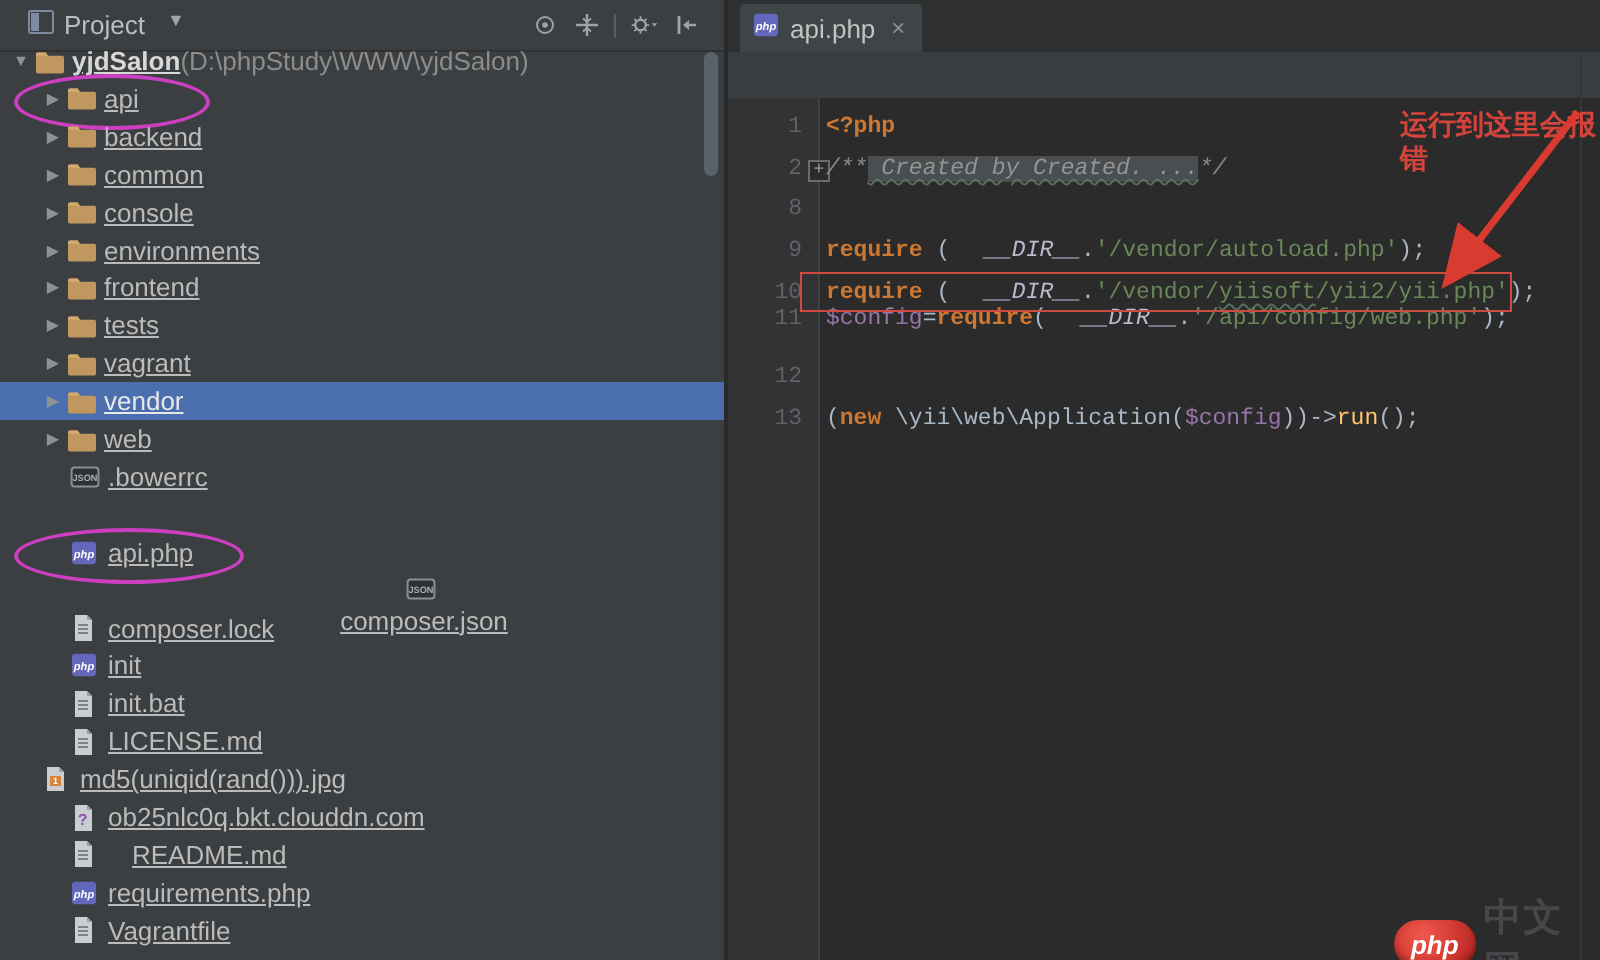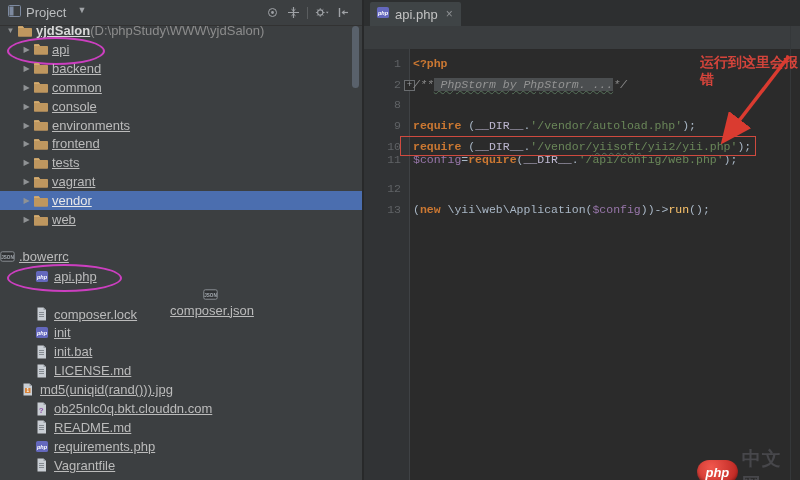--- a/index.html
+++ b/index.html
@@ -2,21 +2,21 @@
 <html><head>
 <meta charset="utf-8">
 <style>
   html,body{margin:0;padding:0;background:#2b2b2b;}
   #stage{position:relative;width:800px;height:480px;overflow:hidden;
          font-family:"Liberation Sans",sans-serif;background:#2b2b2b;-webkit-font-smoothing:antialiased;}
   
   #project-panel{position:absolute;left:0;top:0;width:362px;height:480px;background:#3c3f41;}
   #panel-header{position:absolute;left:0;top:0;width:362px;height:25px;background:#3c3f41;
                 border-bottom:1px solid #323232;display:flex;align-items:center;}
-  #panel-title-wrap{display:flex;align-items:flex-start;gap:5px;padding-left:8px;color:#bcbec0;font-size:13px;}
+  #panel-title-wrap{display:flex;align-items:flex-start;gap:5px;padding-left:14px;color:#bcbec0;font-size:13px;}
   #panel-title-wrap .caret{color:#9fa2a6;font-size:9px;margin-left:6px;}
   #panel-icons{position:absolute;right:12px;top:0;height:25px;display:flex;align-items:center;gap:7px;}
   .hicon{width:14px;height:14px;display:inline-flex;align-items:center;justify-content:center;cursor:default;}
   .hdivider{width:1px;height:12px;background:#5a5d5f;}
   #tree{position:absolute;left:0;top:25px;width:362px;height:455px;}
   .tree-row{position:absolute;left:0;width:352px;height:19px;display:flex;align-items:center;
             color:#bbbbbb;font-size:13px;white-space:nowrap;}
   .tree-row.sel{background:#4b6eaf;color:#e8e8e8;}
   .tree-row .arrow{width:13px;font-size:8px;color:#8f9294;text-align:center;flex:0 0 13px;}
   .tree-row .ticon{width:17px;height:15px;flex:0 0 17px;display:inline-flex;align-items:center;}
@@ -39,21 +39,21 @@
   #gutter-bg{position:absolute;left:0;top:49px;width:45px;height:431px;background:#313335;border-right:1px solid #3f4245;}
   #code-area{position:absolute;left:0;top:0;width:436px;height:480px;}
   .cl{position:absolute;left:0;width:436px;height:21px;display:flex;align-items:center;
       font-family:"Liberation Mono",monospace;font-size:11.5px;white-space:pre;}
   .cl .ln{position:absolute;left:0;width:37px;text-align:right;color:#606366;}
   .cl .ct{position:absolute;left:49px;}
   .tk-k{color:#cc7832;font-weight:bold;text-align:right;}
   .tk-p{color:#a9b7c6;}
   .tk-s{color:#6a8759;}
   .tk-v{color:#9876aa;}
-  .tk-c{color:#bdb7d0;}
+  .tk-c{color:#bdb7d0;font-style:italic;margin-left:17px;}
   .tk-f{color:#ffc66d;}
   .tk-cm{color:#8a8a8a;font-style:italic;}
   .tk-fold{background:#4b4e50;color:#949494;font-style:italic;}
   .typo{text-decoration:underline wavy #56725a;text-underline-offset:2px;text-decoration-thickness:1px;}
   .fold-box{position:absolute;left:40px;top:6px;width:9px;height:9px;border:1px solid #6a6d70;background:#2b2b2b;
             color:#9a9da0;font-size:9px;line-height:8px;text-align:center;font-family:"Liberation Mono",monospace;}
   #error-box{position:absolute;left:36px;top:136px;width:354px;height:18px;border:1px solid #cf4a3f;pointer-events:none;}
   #annotation{position:absolute;left:336px;top:54px;width:110px;color:#d5443b;font-size:14px;font-weight:600;
               line-height:17px;pointer-events:none;}
   #arrow-svg{position:absolute;left:0;top:0;width:436px;height:480px;pointer-events:none;}
@@ -218,21 +218,21 @@
         <div class="tree-row" style="top: 185px; padding-left: 20px;">
           <span class="arrow">▶</span>
           <span class="ticon">
             <svg width="16" height="14" viewBox="0 0 16 14">
               <path d="M1 3.2C1 2.6 1.4 2.2 2 2.2h3.8L7 3.9h7c.6 0 1 .4 1 1v6.9c0 .6-.4 1-1 1H2c-.6 0-1-.4-1-1z" fill="#bf975f"></path>
               <path d="M1 3.2C1 2.6 1.4 2.2 2 2.2h3.8L7 3.9H1z" fill="#d3ab6f"></path>
             </svg>
           </span>
           <span class="tlabel">web</span>
         </div>
-        <div class="tree-row" style="top: 222px;  text-align: center;">
+        <div class="tree-row" style="top: 204px; padding-left: 35px; text-align: center;">
           <span class="ticon">
             <svg width="15" height="13" viewBox="0 0 15 13">
               <rect x="0.8" y="1.8" width="13.4" height="9.4" rx="1.5" fill="#2f3133" stroke="#8a8f94"></rect>
               <text x="7.5" y="8.6" font-size="4.6" fill="#a7adb3" text-anchor="middle" font-family="sans-serif" font-weight="bold">JSON</text>
             </svg>
           </span>
           <span class="tlabel">.bowerrc</span>
         </div>
         <div class="tree-row" style="top: 241.7px; padding-left: 35px;">
           <span class="ticon">
@@ -306,21 +306,21 @@
         <div class="tree-row" style="top: 374px; padding-left: 35px;">
           <span class="ticon">
             <svg width="13" height="14" viewBox="0 0 13 14">
               <path d="M2.5 0.5h6l2.5 2.5v10.5h-8.5z" fill="#c9ced4"></path>
               <path d="M8.5 0.5l2.5 2.5H8.5z" fill="#989ea4"></path>
               <text x="6.3" y="10.5" font-size="8" fill="#8d53a8" text-anchor="middle" font-family="sans-serif" font-weight="bold">?</text>
             </svg>
           </span>
           <span class="tlabel">ob25nlc0q.bkt.clouddn.com</span>
         </div>
-        <div class="tree-row" style="top: 392.9px; padding-left: 35px;">
+        <div class="tree-row" style="top: 392.9px; padding-left: 35px; gap: 12px;">
           <span class="ticon">
             <svg width="13" height="14" viewBox="0 0 13 14">
               <path d="M2.5 0.5h6l2.5 2.5v10.5h-8.5z" fill="#c9ced4"></path>
               <path d="M8.5 0.5l2.5 2.5H8.5z" fill="#989ea4"></path>
               <path d="M4 5.5h5M4 7.5h5M4 9.5h5" stroke="#7c8288" stroke-width="0.9"></path>
             </svg>
           </span>
           <span class="tlabel">README.md</span>
         </div>
         <div class="tree-row" style="top: 411.8px; padding-left: 35px;">
@@ -357,21 +357,21 @@
             </svg>
         </span>
         <span>api.php</span>
         <span id="tab-close">×</span>
       </div>
     </div>
     <div id="editor-topstrip"></div>
     <div id="gutter-bg"></div>
     <div id="code-area">
         <div class="cl" style="top: 52.6px;"><span class="ln">1</span><span class="ct"><span class="tk-k">&lt;?php</span></span></div>
-        <div class="cl" style="top: 73.5px;"><span class="ln">2</span><span class="fold-box">+</span><span class="ct"><span class="tk-cm">/**</span><span class="tk-fold typo"> PhpStorm by PhpStorm. ...</span><span class="tk-cm">*/</span></span></div>
+        <div class="cl" style="top: 73.5px;"><span class="ln">2</span><span class="fold-box">+</span><span class="ct"><span class="tk-cm">/**</span><span class="tk-fold typo"> Created by Created. ...</span><span class="tk-cm">*/</span></span></div>
         <div class="cl" style="top: 94.4px;"><span class="ln">8</span><span class="ct"></span></div>
         <div class="cl" style="top: 115.3px;"><span class="ln">9</span><span class="ct"><span class="tk-k">require</span><span class="tk-p"> (</span><span class="tk-c">__DIR__</span><span class="tk-p">.</span><span class="tk-s">'/vendor/autoload.php'</span><span class="tk-p">);</span></span></div>
         <div class="cl" style="top: 136.2px;"><span class="ln">10</span><span class="ct"><span class="tk-k">require</span><span class="tk-p"> (</span><span class="tk-c">__DIR__</span><span class="tk-p">.</span><span class="tk-s">'/vendor/</span><span class="tk-s typo">yiisoft</span><span class="tk-s">/yii2/yii.php'</span><span class="tk-p">);</span></span></div>
         <div class="cl" style="top: 149px;"><span class="ln">11</span><span class="ct"><span class="tk-v">$config</span><span class="tk-p">=</span><span class="tk-k">require</span><span class="tk-p">(</span><span class="tk-c">__DIR__</span><span class="tk-p">.</span><span class="tk-s">'/api/config/web.php'</span><span class="tk-p">);</span></span></div>
         <div class="cl" style="top: 178px;"><span class="ln">12</span><span class="ct"></span></div>
         <div class="cl" style="top: 198.9px;"><span class="ln">13</span><span class="ct"><span class="tk-p">(</span><span class="tk-k">new</span><span class="tk-p"> \yii\web\Application(</span><span class="tk-v">$config</span><span class="tk-p">))</span><span class="tk-p">-&gt;</span><span class="tk-f">run</span><span class="tk-p">();</span></span></div>
       </div>
     <div id="error-box"></div>
     <div id="right-stripe"></div>
     <div id="annotation">运行到这里会报错</div>

